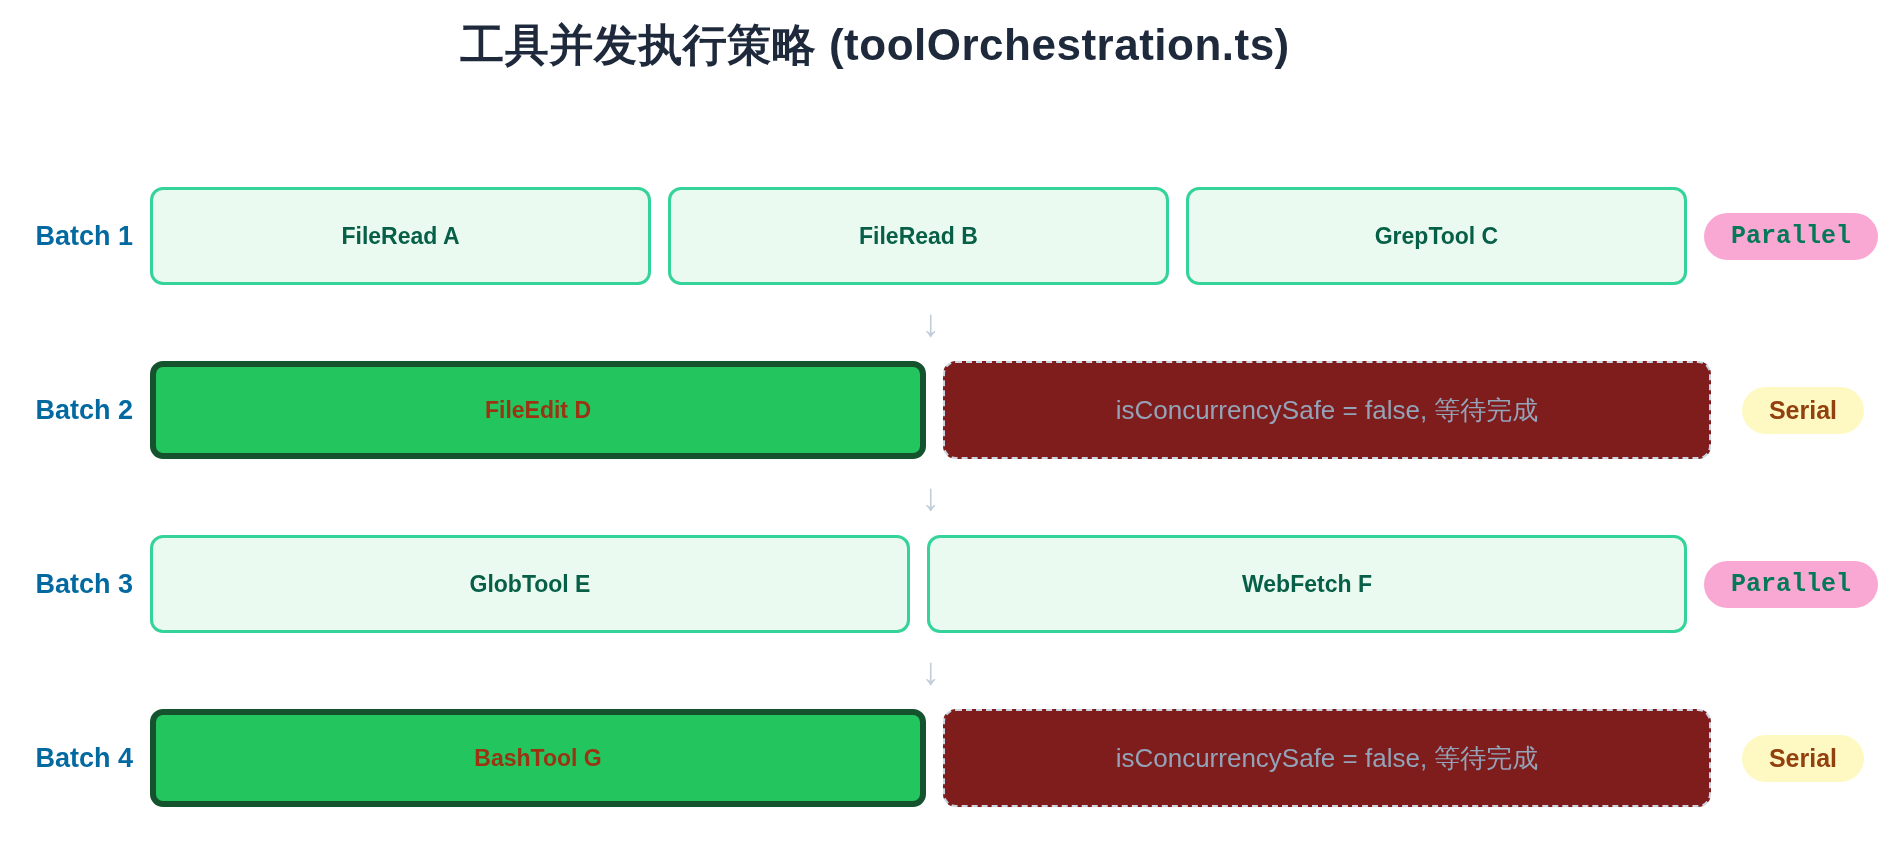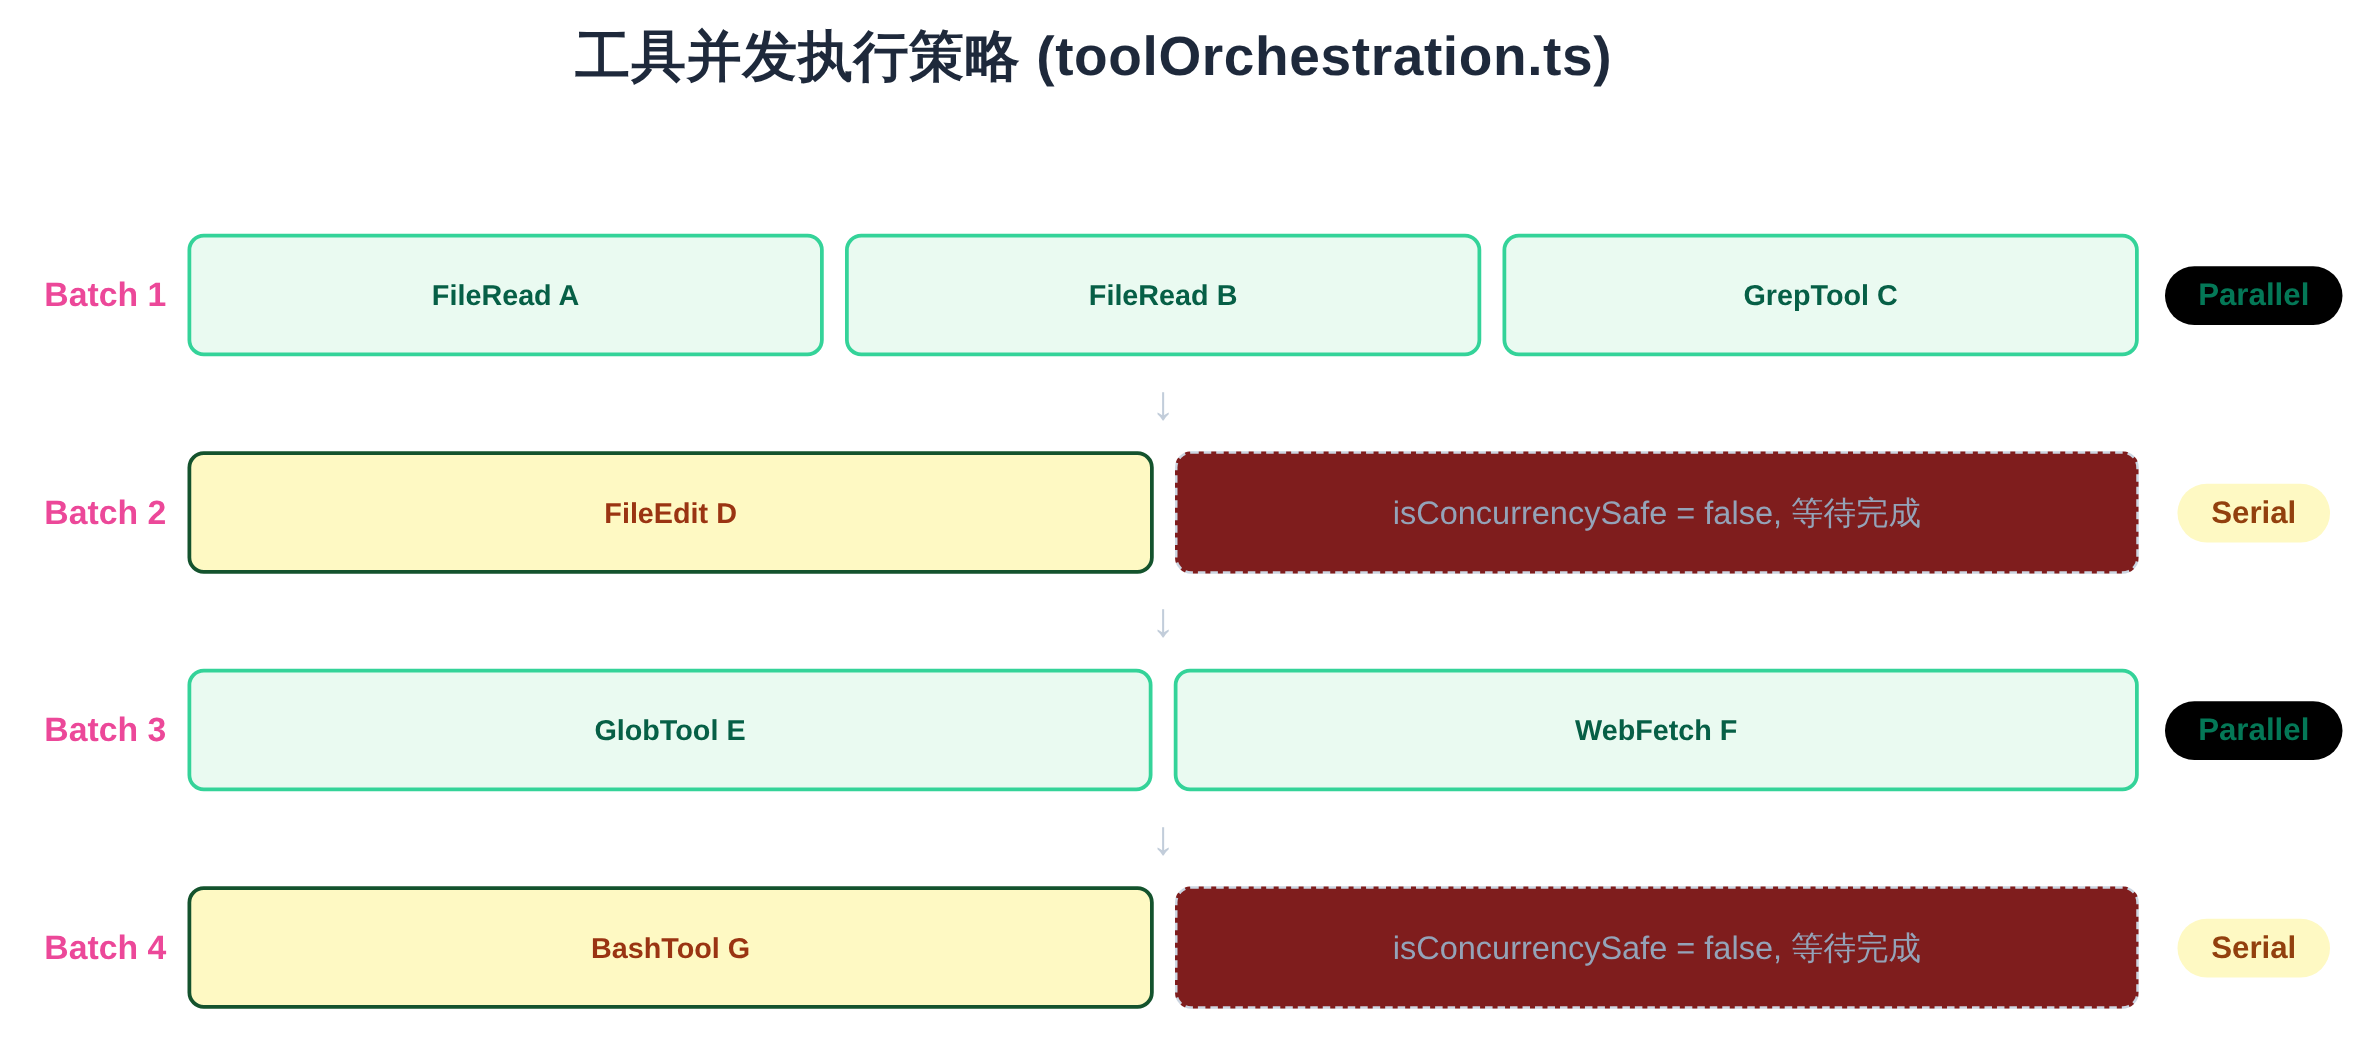--- a/index.html
+++ b/index.html
@@ -33,41 +33,41 @@
     height: 98px;
     padding-right: 12px;
   }
   .row-label {
     flex: 0 0 133px;
     display: flex;
     align-items: center;
     justify-content: flex-end;
     font-size: 27px;
     font-weight: 700;
-    color: #ec4899;
+    color: #0369a1;
     white-space: nowrap;
   }
   .box {
     flex: 1 1 0;
     display: flex;
     align-items: center;
     justify-content: center;
     border-radius: 13px;
     font-size: 23px;
     font-weight: 700;
     text-align: center;
   }
   .box.green {
     background: #eafaf1;
     border: 3px solid #34d399;
     color: #065f46;
   }
   .box.yellow {
-    background: #fef9c3;
-    border: 3px solid #14532d;
+    background: #22c55e;
+    border: 6px solid #14532d;
     color: #9a3412;
   }
   .box.dashed {
     background: #7f1d1d;
     border: 2px dashed #cbd5e1;
     color: #94a3b8;
     font-weight: 400;
     font-size: 26px;
   }
   .badge-col {
@@ -78,22 +78,23 @@
   }
   .badge {
     display: inline-block;
     padding: 9px 27px;
     border-radius: 999px;
     font-size: 25px;
     font-weight: 700;
     white-space: nowrap;
   }
   .badge.parallel {
-    background: #000000;
+    background: #f9a8d4;
     color: #047857;
+    font-family: Liberation Mono, monospace;
   }
   .badge.serial {
     background: #fef9c3;
     color: #92400e;
   }
   .connector {
     display: flex;
     height: 76px;
     padding-right: 12px;
     gap: 17px;

